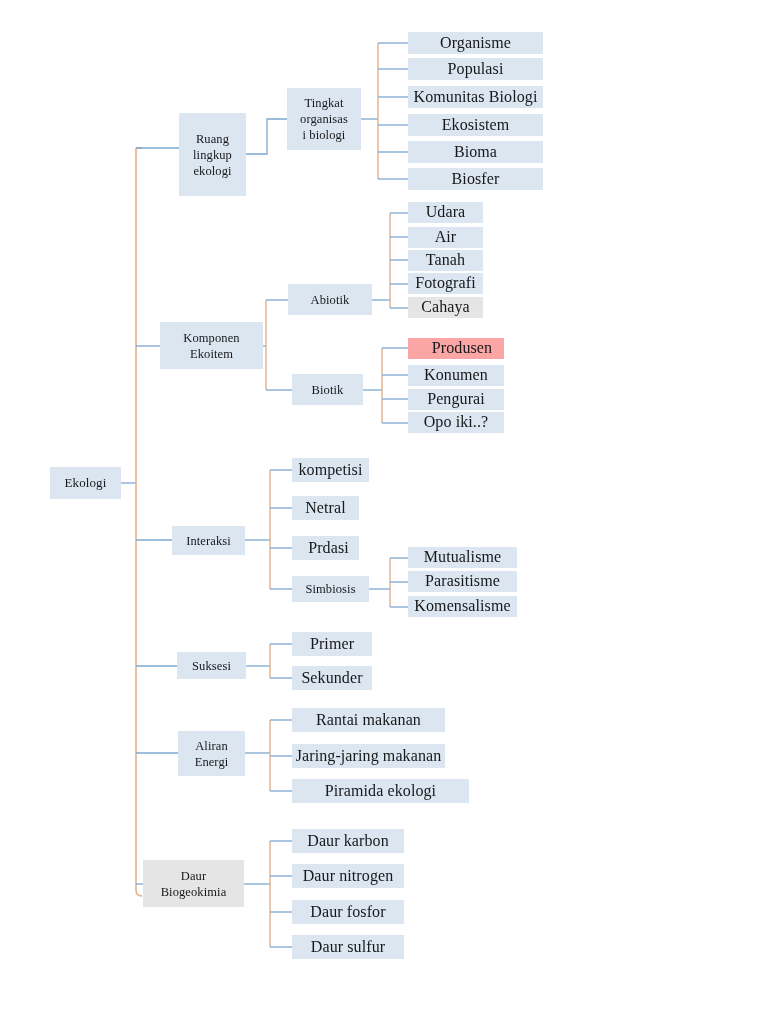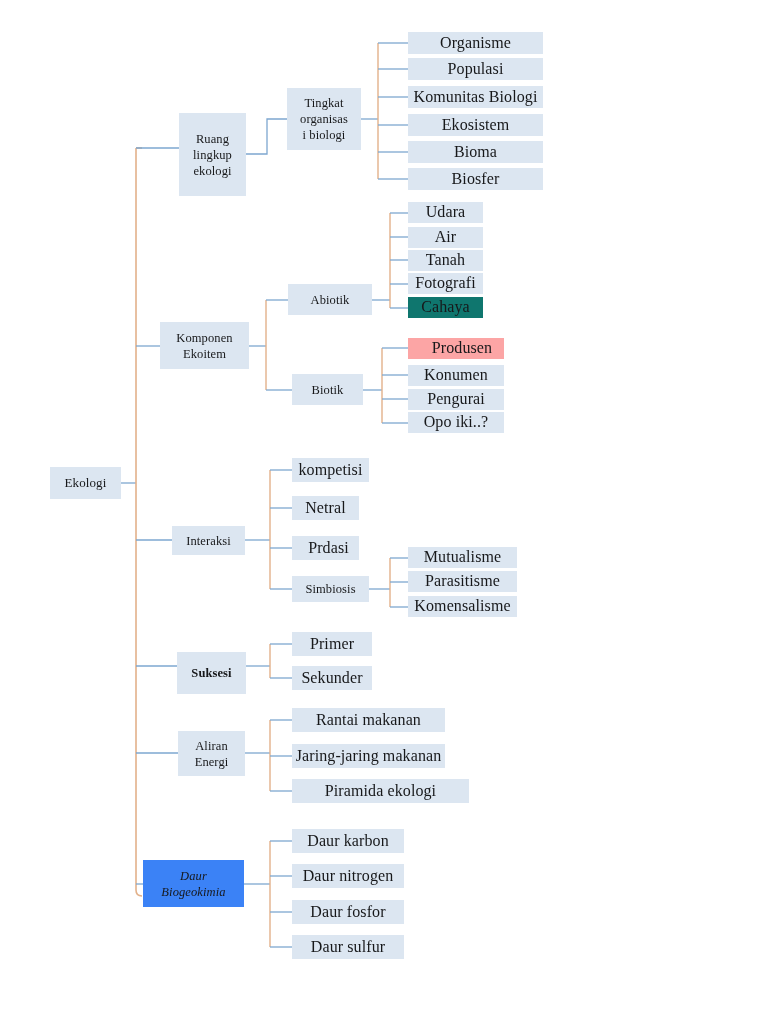--- a/index.html
+++ b/index.html
@@ -161,40 +161,40 @@
   <div class="node leaf" style="left: 408px; top: 114px; width: 135px; height: 22px; background: rgb(220, 230, 241); color: rgb(23, 24, 26);">
     <span class="lbl">Ekosistem</span>
   </div>
   <div class="node leaf" style="left: 408px; top: 141px; width: 135px; height: 22px; background: rgb(220, 230, 241); color: rgb(23, 24, 26);">
     <span class="lbl">Bioma</span>
   </div>
   <div class="node leaf" style="left: 408px; top: 168px; width: 135px; height: 22px; background: rgb(220, 230, 241); color: rgb(23, 24, 26);">
     <span class="lbl">Biosfer</span>
   </div>
 
-  <div class="node level1" style="left: 160px; top: 322px; width: 89px; height: 47px; background: rgb(220, 230, 241); color: rgb(23, 24, 26);">
+  <div class="node level1" style="left: 160px; top: 322px; width: 103px; height: 47px; background: rgb(220, 230, 241); color: rgb(23, 24, 26);">
     <span class="lbl">Komponen
 Ekoitem</span>
   </div>
   <div class="node level2" style="left: 288px; top: 284px; width: 84px; height: 31px; background: rgb(220, 230, 241); color: rgb(23, 24, 26);">
     <span class="lbl">Abiotik</span>
   </div>
   <div class="node leaf" style="left: 408px; top: 202px; width: 75px; height: 21px; background: rgb(220, 230, 241); color: rgb(23, 24, 26);">
     <span class="lbl">Udara</span>
   </div>
   <div class="node leaf" style="left: 408px; top: 227px; width: 75px; height: 21px; background: rgb(220, 230, 241); color: rgb(23, 24, 26);">
     <span class="lbl">Air</span>
   </div>
   <div class="node leaf" style="left: 408px; top: 250px; width: 75px; height: 21px; background: rgb(220, 230, 241); color: rgb(23, 24, 26);">
     <span class="lbl">Tanah</span>
   </div>
   <div class="node leaf" style="left: 408px; top: 273px; width: 75px; height: 21px; background: rgb(220, 230, 241); color: rgb(23, 24, 26);">
     <span class="lbl">Fotografi</span>
   </div>
-  <div class="node leaf" style="left: 408px; top: 297px; width: 75px; height: 21px; background: #0f766e; color: rgb(23, 24, 26);">
+  <div class="node leaf" style="left: 408px; top: 297px; width: 75px; height: 21px; background: #e5e5e5; color: rgb(23, 24, 26);">
     <span class="lbl">Cahaya</span>
   </div>
   <div class="node level2" style="left: 292px; top: 374px; width: 71px; height: 31px; background: rgb(220, 230, 241); color: rgb(23, 24, 26);">
     <span class="lbl">Biotik</span>
   </div>
   <div class="node leaf" style="left: 408px; top: 338px; width: 96px; height: 21px; background: #fca5a5; color: rgb(23, 24, 26); padding-left: 15px;">
     <span class="lbl">Produsen</span>
   </div>
   <div class="node leaf" style="left: 408px; top: 365px; width: 96px; height: 21px; background: rgb(220, 230, 241); color: rgb(23, 24, 26);">
     <span class="lbl">Konumen</span>
@@ -224,21 +224,21 @@
   <div class="node leaf" style="left: 408px; top: 547px; width: 109px; height: 21px; background: rgb(220, 230, 241); color: rgb(23, 24, 26);">
     <span class="lbl">Mutualisme</span>
   </div>
   <div class="node leaf" style="left: 408px; top: 571px; width: 109px; height: 21px; background: rgb(220, 230, 241); color: rgb(23, 24, 26);">
     <span class="lbl">Parasitisme</span>
   </div>
   <div class="node leaf" style="left: 408px; top: 596px; width: 109px; height: 21px; background: rgb(220, 230, 241); color: rgb(23, 24, 26);">
     <span class="lbl">Komensalisme</span>
   </div>
 
-  <div class="node level1" style="left: 177px; top: 652px; width: 69px; height: 42px; background: rgb(220, 230, 241); color: rgb(23, 24, 26); font-weight: bold;">
+  <div class="node level1" style="left: 177px; top: 652px; width: 69px; height: 27px; background: rgb(220, 230, 241); color: rgb(23, 24, 26);">
     <span class="lbl">Suksesi</span>
   </div>
   <div class="node leaf" style="left: 292px; top: 632px; width: 80px; height: 24px; background: rgb(220, 230, 241); color: rgb(23, 24, 26);">
     <span class="lbl">Primer</span>
   </div>
   <div class="node leaf" style="left: 292px; top: 666px; width: 80px; height: 24px; background: rgb(220, 230, 241); color: rgb(23, 24, 26);">
     <span class="lbl">Sekunder</span>
   </div>
 
   <div class="node level1" style="left: 178px; top: 731px; width: 67px; height: 45px; background: rgb(220, 230, 241); color: rgb(23, 24, 26);">
@@ -248,21 +248,21 @@
   <div class="node leaf" style="left: 292px; top: 708px; width: 153px; height: 24px; background: rgb(220, 230, 241); color: rgb(23, 24, 26);">
     <span class="lbl">Rantai makanan</span>
   </div>
   <div class="node leaf" style="left: 292px; top: 744px; width: 153px; height: 24px; background: rgb(220, 230, 241); color: rgb(23, 24, 26);">
     <span class="lbl">Jaring-jaring makanan</span>
   </div>
   <div class="node leaf" style="left: 292px; top: 779px; width: 177px; height: 24px; background: rgb(220, 230, 241); color: rgb(23, 24, 26);">
     <span class="lbl">Piramida ekologi</span>
   </div>
 
-  <div class="node level1" style="left: 143px; top: 860px; width: 101px; height: 47px; background: #3b82f6; color: rgb(23, 24, 26); font-style: italic;">
+  <div class="node level1" style="left: 143px; top: 860px; width: 101px; height: 47px; background: #e5e5e5; color: rgb(23, 24, 26);">
     <span class="lbl">Daur
 Biogeokimia</span>
   </div>
   <div class="node leaf" style="left: 292px; top: 829px; width: 112px; height: 24px; background: rgb(220, 230, 241); color: rgb(23, 24, 26);">
     <span class="lbl">Daur karbon</span>
   </div>
   <div class="node leaf" style="left: 292px; top: 864px; width: 112px; height: 24px; background: rgb(220, 230, 241); color: rgb(23, 24, 26);">
     <span class="lbl">Daur nitrogen</span>
   </div>
   <div class="node leaf" style="left: 292px; top: 900px; width: 112px; height: 24px; background: rgb(220, 230, 241); color: rgb(23, 24, 26);">

